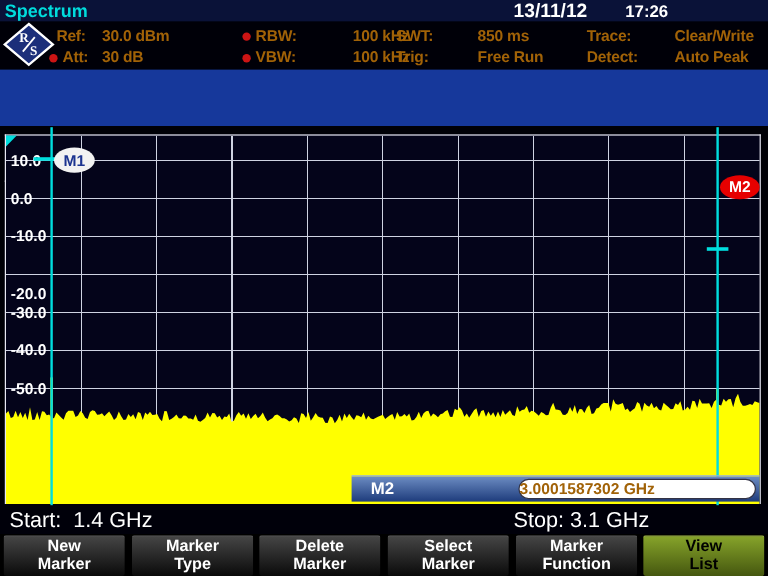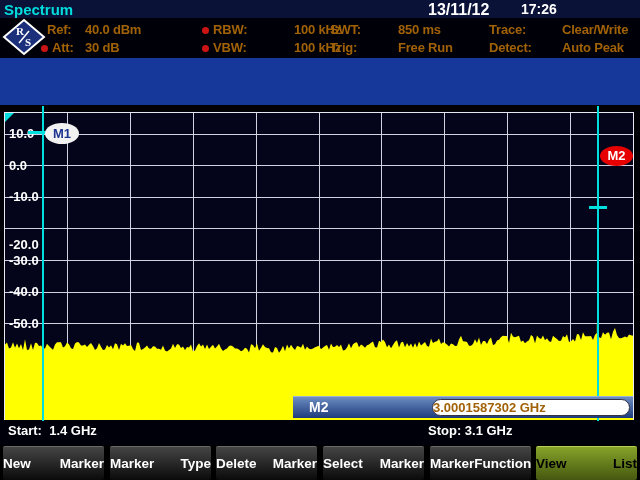--- a/index.html
+++ b/index.html
@@ -37,26 +37,26 @@
          border-top:9px solid #00dede;border-right:9px solid transparent;}
   
   .overlay{position:absolute;left:293px;top:396px;width:340px;height:21px;z-index:6;
            background:linear-gradient(#6c8cc2,#1e3c7c);border-top:1px solid #9ab2d8;}
   .ov-label{position:absolute;left:16px;top:0;line-height:20px;font-size:14px;font-weight:bold;color:#fff;}
   .ov-field{position:absolute;right:3px;top:2px;width:196px;height:15px;background:#fff;
             border:1px solid #334;border-radius:9px;text-align:left;line-height:15px;
             font-size:13px;font-weight:bold;color:#a16207;}
   
   .footer{position:absolute;left:0;top:420px;width:640px;height:25px;background:#00000a;}
-  .f-text{position:absolute;top:3px;font-size:13px;font-weight:bold;color:#fff;white-space:pre;}
+  .f-text{position:absolute;top:3px;font-size:18px;font-weight:normal;color:#fff;white-space:pre;}
   .f-start{left:8px;} .f-stop{left:428px;}
   
   .softkeys{position:absolute;left:0;top:445px;width:640px;height:35px;background:#000;}
-  .sk{position:absolute;top:1px;width:101px;height:33px;display:flex;flex-direction:row;
-      align-items:center;justify-content:space-between;line-height:15px;font-size:13.5px;font-weight:bold;
+  .sk{position:absolute;top:1px;width:101px;height:33px;display:flex;flex-direction:column;
+      align-items:center;justify-content:flex-start;line-height:15px;font-size:13.5px;font-weight:bold;
       color:#fff;background:linear-gradient(#454545,#0a0a0a);border-top:1px solid #6a6a6a;
       border-radius:2px;cursor:pointer;}
   .sk1{left:3px;} .sk2{left:110px;} .sk3{left:216px;} .sk4{left:323px;} .sk5{left:430px;}
   .sk6{left:536px;background:linear-gradient(#86a32a,#45570f);color:#000;border-top:1px solid #b7cf55;}
 </style>
 </head>
 <body>
 
 <div class="screen">
 
@@ -68,21 +68,21 @@
 
   <div class="settings">
     <svg width="44" height="40" style="position:absolute;left:2px;top:0px">
       <polygon points="22,2 42,19 22,36 2,19" fill="#1c2f7a" stroke="#fff" stroke-width="2"></polygon>
       <text x="14" y="17" fill="#fff" font-size="11" font-weight="bold" font-family="Liberation Serif,serif">R</text>
       <text x="23" y="28" fill="#fff" font-size="11" font-weight="bold" font-family="Liberation Serif,serif">S</text>
       <line x1="17" y1="25" x2="27" y2="13" stroke="#fff" stroke-width="1.5"></line>
     </svg>
 
     <span class="s-cell" style="left:47px;top:3px">Ref:</span>
-    <span class="s-cell" style="left:85px;top:3px">40.0 dBm</span>
+    <span class="s-cell" style="left:85px;top:3px">30.0 dBm</span>
     <span class="dot" style="left:41px;top:27px"></span>
     <span class="s-cell" style="left:52px;top:21px">Att:</span>
     <span class="s-cell" style="left:85px;top:21px">30 dB</span>
 
     <span class="dot" style="left:202px;top:9px"></span>
     <span class="s-cell" style="left:213px;top:3px">RBW:</span>
     <span class="s-cell" style="left:294px;top:3px">100 kHz</span>
     <span class="dot" style="left:202px;top:27px"></span>
     <span class="s-cell" style="left:213px;top:21px">VBW:</span>
     <span class="s-cell" style="left:294px;top:21px">100 kHz</span>

